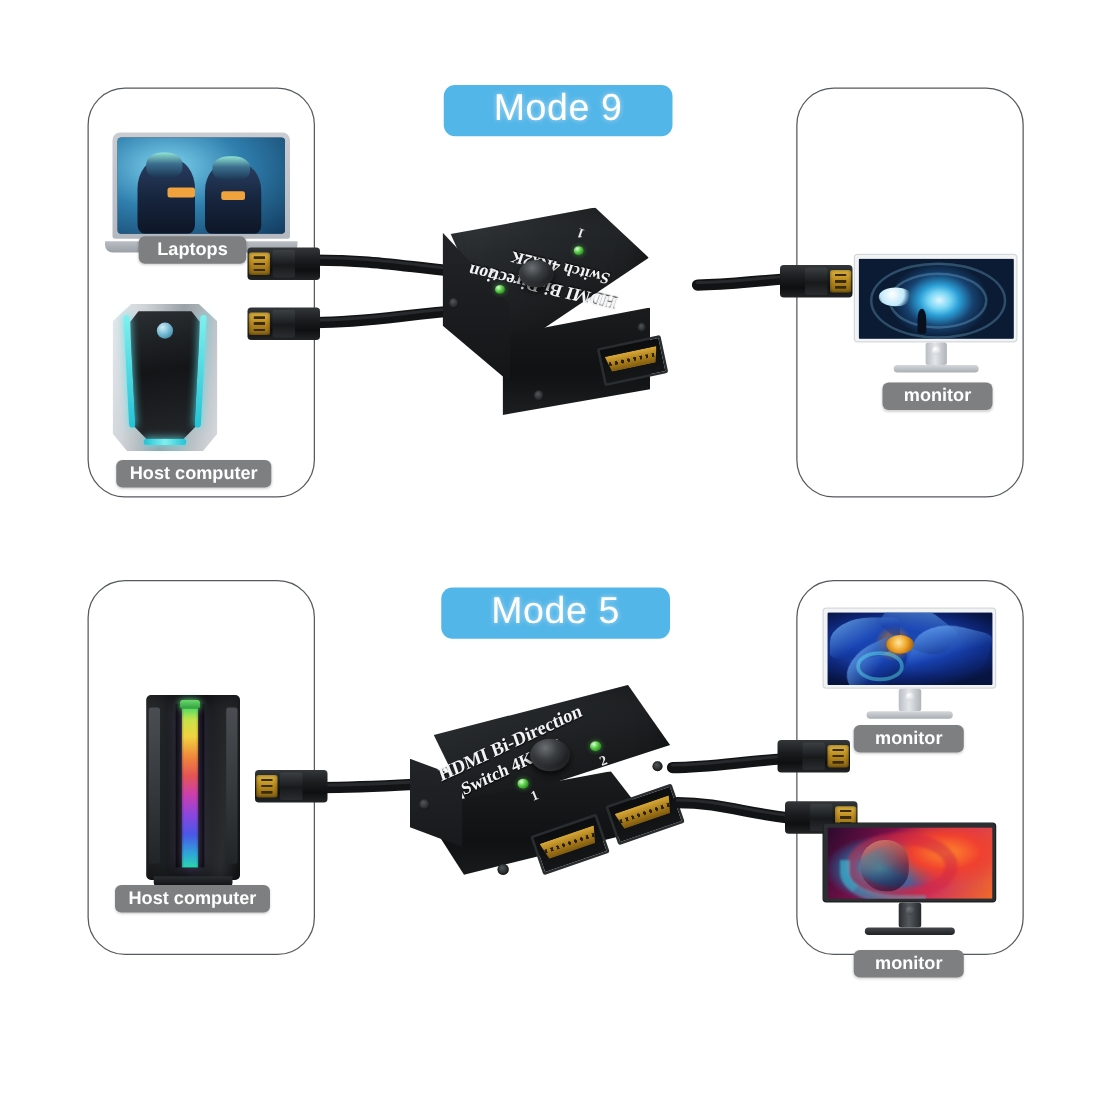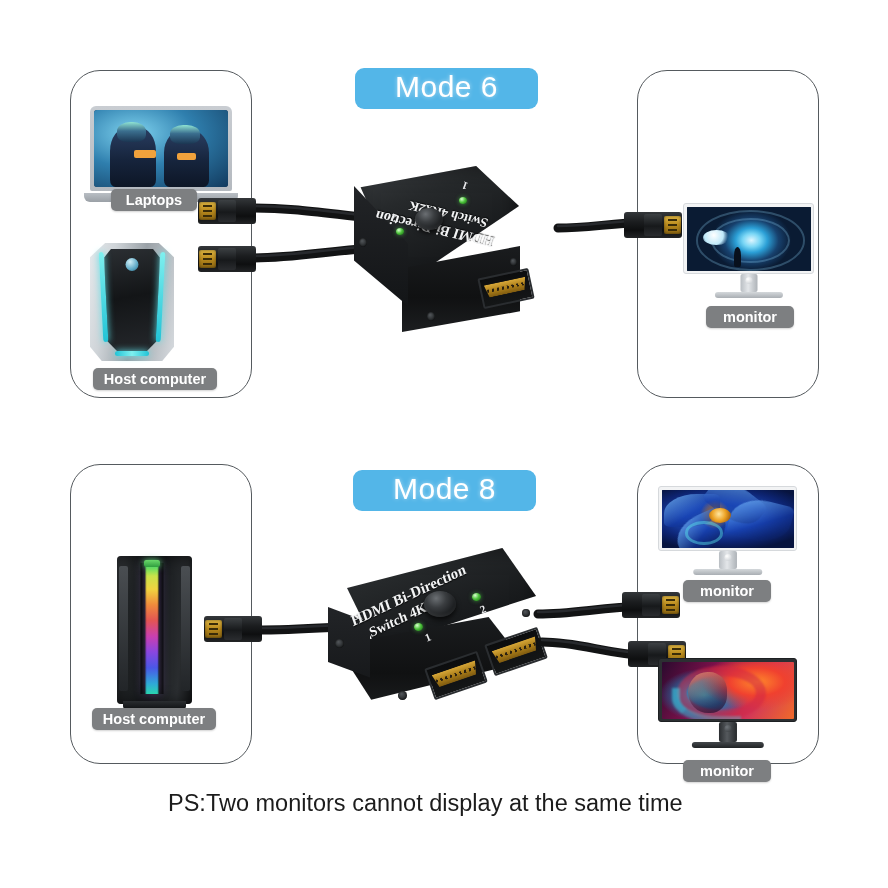--- a/index.html
+++ b/index.html
@@ -367,21 +367,21 @@
 </style>
 </head>
 <body>
 
 <div class="stage">
 
   <div class="panel" style="left:70px; top:70px; width:182px; height:328px;"></div>
 
   <div class="panel" style="left:637px; top:70px; width:182px; height:328px;"></div>
 
-  <div class="mode-badge" style="left:355px; top:68px; width:183px; height:41px;">Mode 6</div>
+  <div class="mode-badge" style="left:355px; top:68px; width:183px; height:41px;">Mode 9</div>
 
   <div class="laptop" style="left:84px; top:106px; width:154px; height:96px;">
     <div class="lid">
       <div class="screen">
         <div class="game-art">
           <div class="game-fig" style="left:12%; width:34%; height:78%;"></div>
           <div class="game-fig" style="left:52%; width:34%; height:74%;"></div>
           <div class="game-helm" style="left:17%; top:16%; width:22%; height:26%;"></div>
           <div class="game-helm" style="left:57%; top:19%; width:22%; height:25%;"></div>
           <div class="game-accent" style="left:30%; top:52%; width:16%; height:10%;"></div>
@@ -490,21 +490,21 @@
     <div class="stand" style="top:89px; width:52%;"></div>
   </div>
 
   <div class="caption" style="left:706px; top:306px; width:88px; height:22px;">monitor</div>
 
 
   <div class="panel" style="left:70px; top:464px; width:182px; height:300px;"></div>
 
   <div class="panel" style="left:637px; top:464px; width:182px; height:300px;"></div>
 
-  <div class="mode-badge" style="left:353px; top:470px; width:183px; height:41px;">Mode 8</div>
+  <div class="mode-badge" style="left:353px; top:470px; width:183px; height:41px;">Mode 5</div>
 
   <div class="tower-rgb" style="left:117px; top:556px; width:75px; height:148px;">
     <div class="body"></div>
     <div class="strip"></div>
     <div class="strip-dark"></div>
     <div class="top-led"></div>
     <div class="side-l"></div>
     <div class="side-r"></div>
     <div class="foot"></div>
   </div>
@@ -613,15 +613,14 @@
         </div>
       </div>
     </div>
     <div class="neck" style="top:64px; height:20px;"></div>
     <div class="neck-dot" style="top:67px;"></div>
     <div class="stand" style="top:84px; width:52%;"></div>
   </div>
 
   <div class="caption" style="left:683px; top:760px; width:88px; height:22px;">monitor</div>
 
-  <div class="ps-text" style="left:168px; top:790px;">PS:Two monitors cannot display at the same time</div>
 
 </div>
 
 </body></html>

